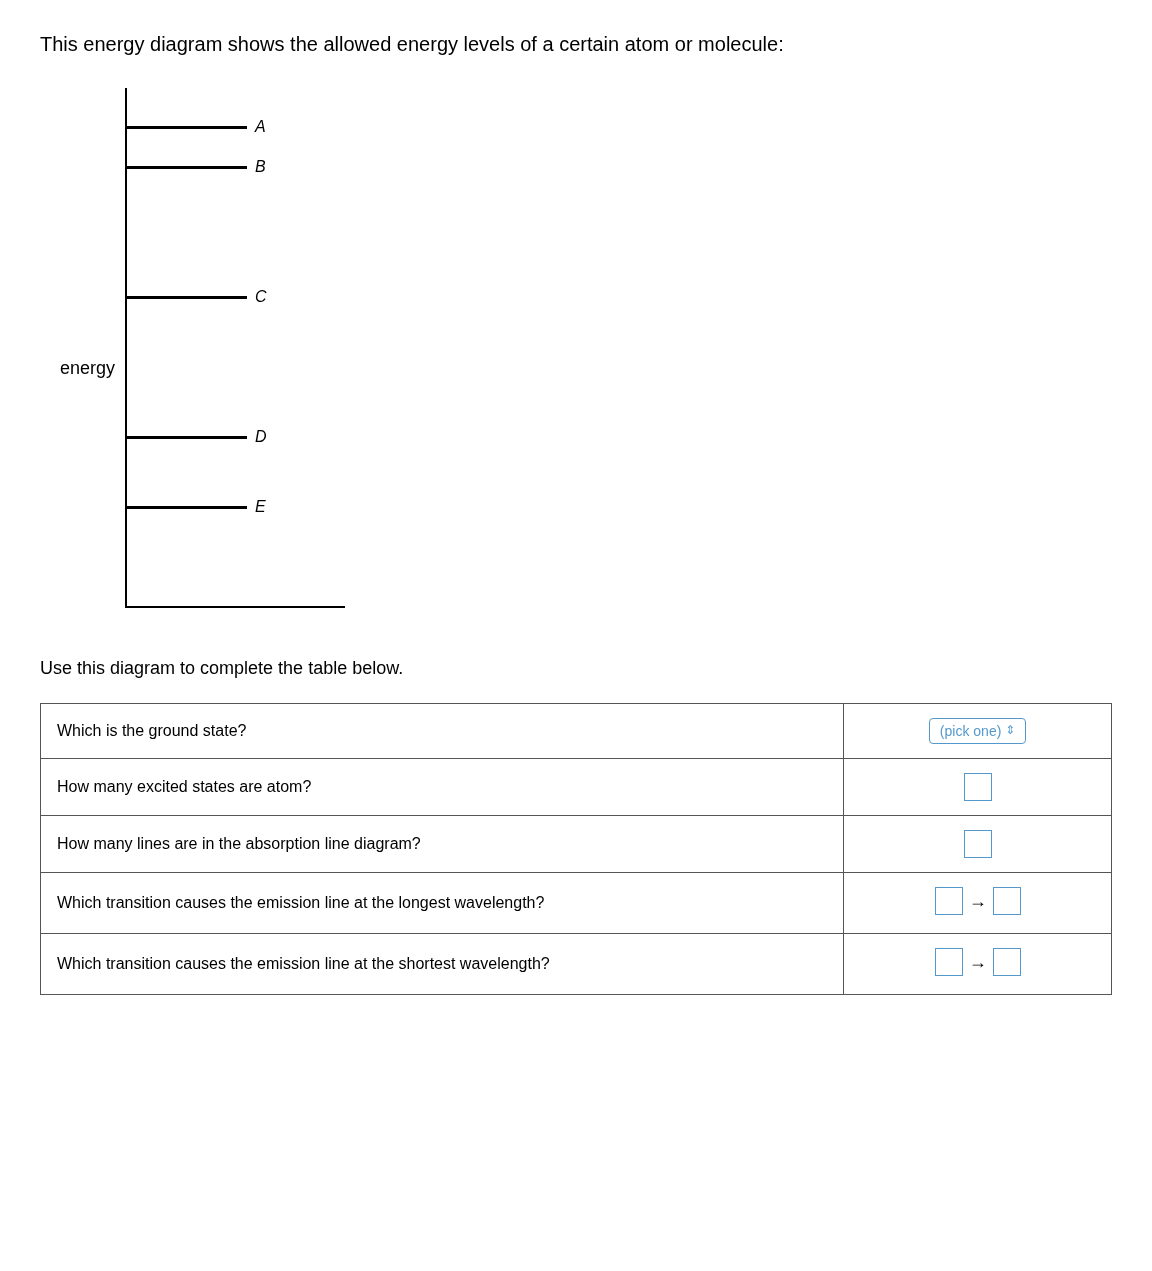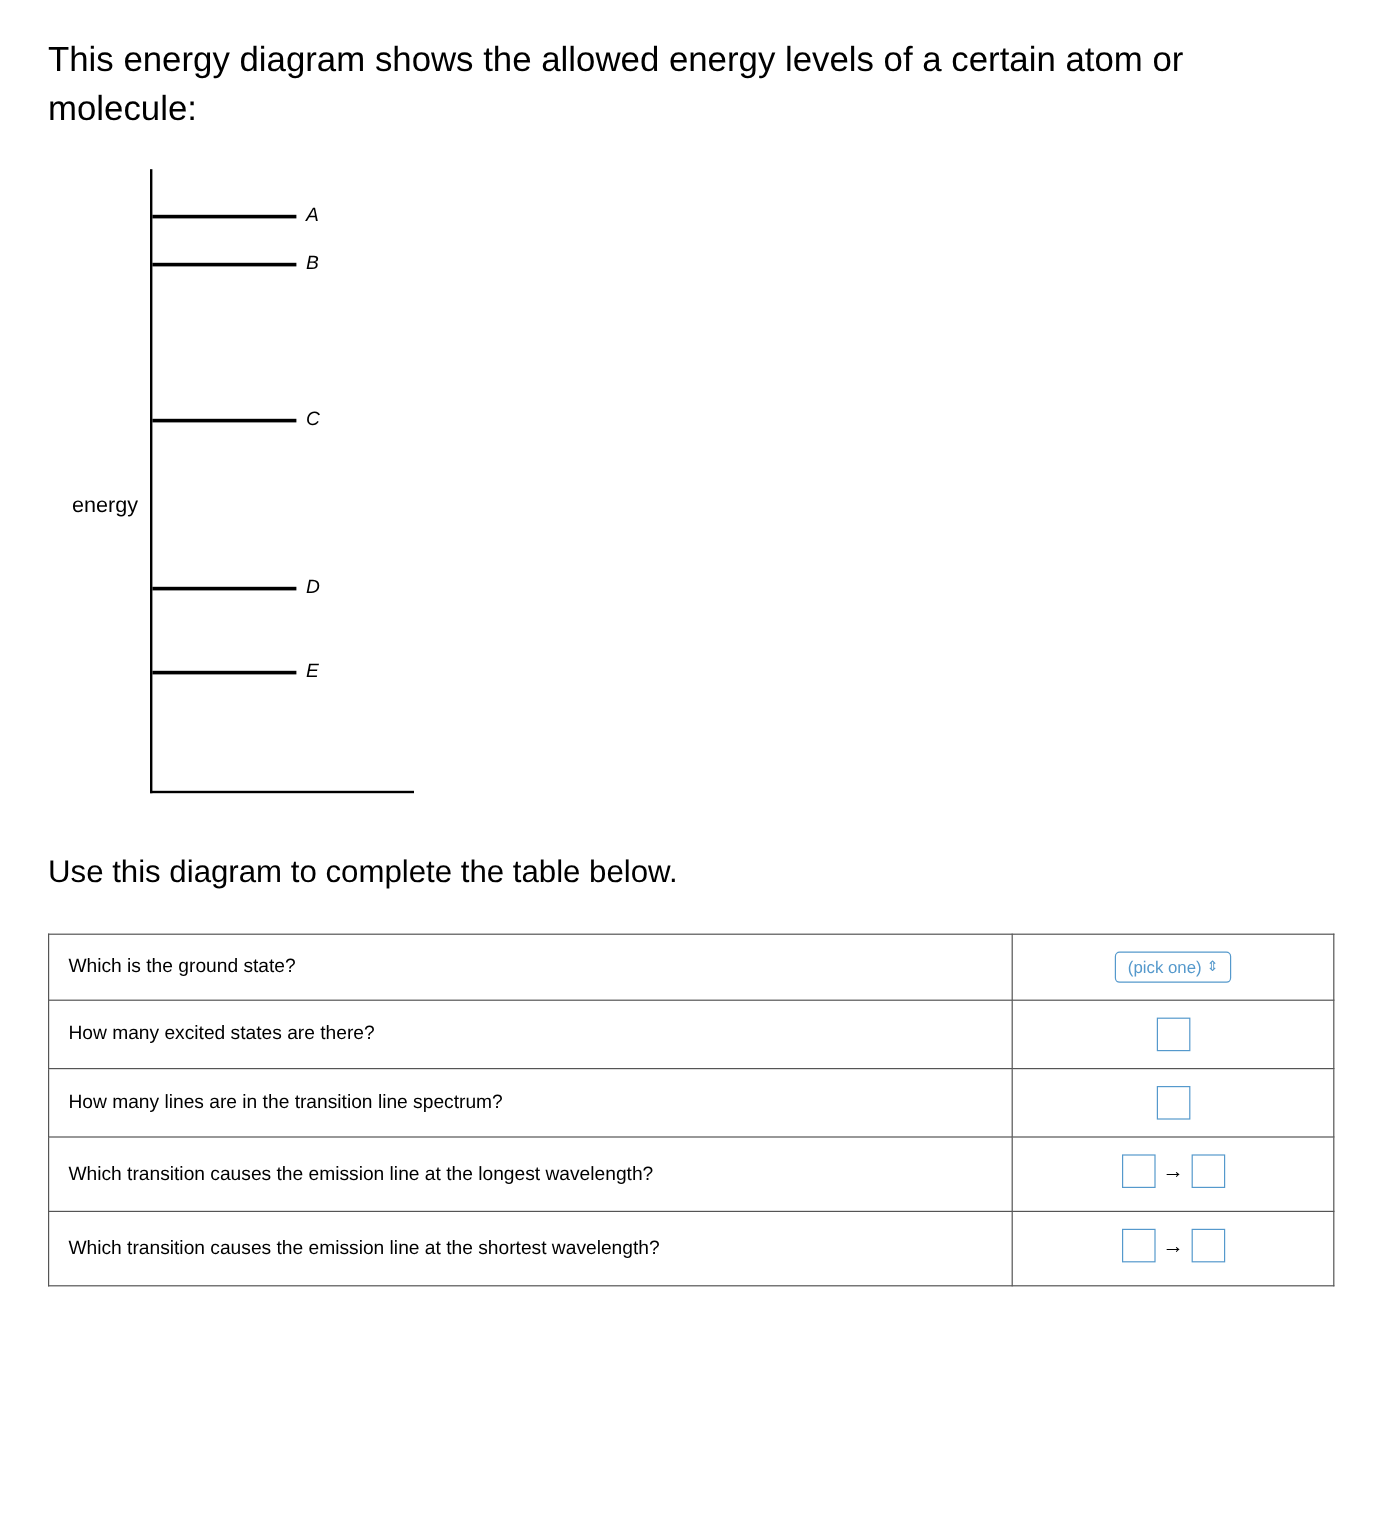--- a/index.html
+++ b/index.html
@@ -11,21 +11,21 @@
     body {
       font-family: Arial, sans-serif;
       font-size: 18px;
       background: #ffffff;
       color: #000000;
       padding: 30px 40px;
       max-width: 1152px;
     }
 
     .intro-text {
-      font-size: 29px;
+      font-size: 20px;
       font-weight: normal;
       line-height: 1.4;
       margin-bottom: 30px;
     }
 
     .diagram-container {
       display: flex;
       align-items: center;
       margin-bottom: 50px;
       margin-left: 20px;
@@ -69,23 +69,23 @@
     }
 
     
     .level-a { top: 30px; }
     .level-b { top: 70px; }
     .level-c { top: 200px; }
     .level-d { top: 340px; }
     .level-e { top: 410px; }
 
     .instruction-text {
-      font-size: 26px;
+      font-size: 18px;
       font-weight: normal;
-      margin-bottom: 36px;
+      margin-bottom: 24px;
     }
 
     table {
       width: 100%;
       border-collapse: collapse;
       border: 1px solid #4d7c0f;
     }
 
     table td {
       border: 1px solid #555;
@@ -180,28 +180,28 @@
       <td class="question-cell">Which is the ground state?</td>
       <td class="answer-cell">
         <button class="pick-one-btn">
           <span>(pick one)</span>
           <span class="chevron">⇕</span>
         </button>
       </td>
     </tr>
 
     <tr>
-      <td class="question-cell">How many excited states are there?</td>
+      <td class="question-cell">How many excited states are atom?</td>
       <td class="answer-cell">
         <div class="input-box"></div>
       </td>
     </tr>
 
     <tr>
-      <td class="question-cell">How many lines are in the transition line spectrum?</td>
+      <td class="question-cell">How many lines are in the absorption line diagram?</td>
       <td class="answer-cell">
         <div class="input-box"></div>
       </td>
     </tr>
 
     <tr>
       <td class="question-cell">Which transition causes the emission line at the longest wavelength?</td>
       <td class="answer-cell">
         <div class="transition-container">
           <div class="input-box"></div>

